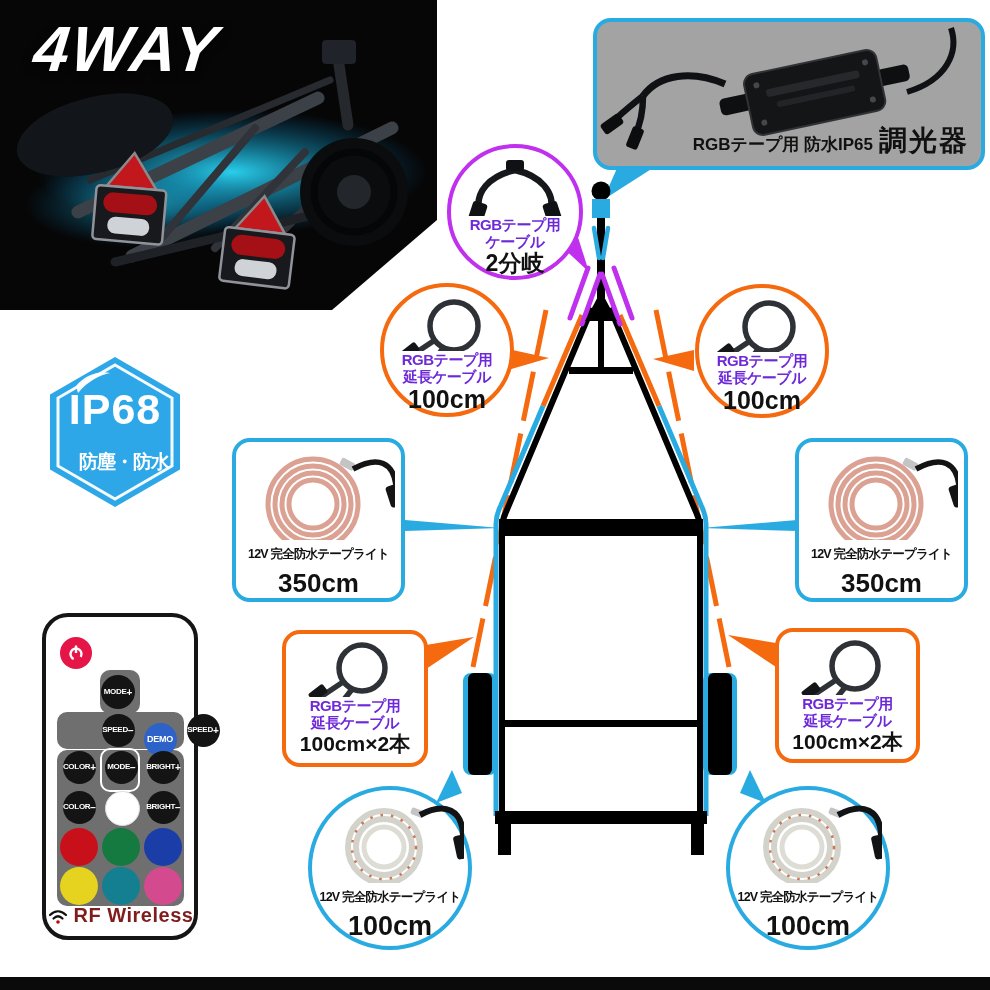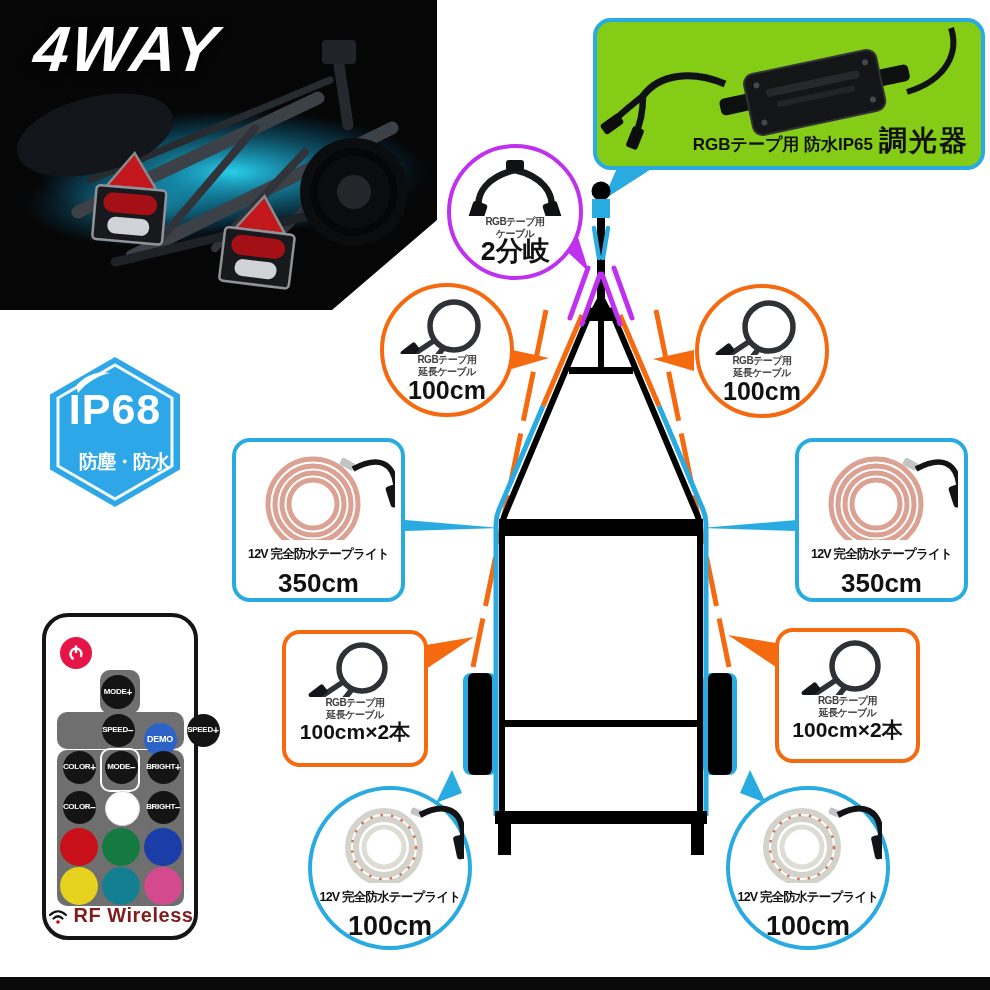--- a/index.html
+++ b/index.html
@@ -17,26 +17,26 @@
   .hero{position:absolute;left:0;top:0;width:440px;height:312px;}
   .hero-title{position:absolute;left:34px;top:12px;color:#fff;font-size:64px;font-weight:900;font-style:italic;letter-spacing:2px;transform:skewX(-6deg);text-shadow:0 3px 8px rgba(0,0,0,.7);}
   .hero-note{position:absolute;left:52px;top:256px;color:#fff;font-size:19px;font-weight:bold;letter-spacing:1px;}
 
   
   .circle-callout{position:absolute;background:#fff;border-radius:50%;box-sizing:border-box;display:flex;flex-direction:column;align-items:center;text-align:center;}
   .box-callout{position:absolute;background:#fff;border-radius:18px;box-sizing:border-box;display:flex;flex-direction:column;align-items:center;text-align:center;}
   .b-cyan{border:4px solid var(--cyan);gap:7px;}
   .b-orange{border:4px solid var(--orange);}
   .b-purple{border:4px solid var(--purple);}
-  .jp-sm{font-size:10px;font-weight:bold;color:#404040;line-height:1.15;letter-spacing:-0.5px;}
+  .jp-sm{font-size:15px;font-weight:bold;color:#6d28d9;line-height:1.15;letter-spacing:-0.5px;}
   .jp-xs{font-size:12.5px;font-weight:bold;color:#111;line-height:1.2;letter-spacing:-0.8px;white-space:nowrap;}
   .big-num{font-weight:bold;color:#111;line-height:1.1;}
 
   
-  .dimmer{position:absolute;left:593px;top:18px;width:392px;height:152px;border:4px solid var(--cyan);border-radius:18px;background:#84cc16;box-sizing:border-box;}
+  .dimmer{position:absolute;left:593px;top:18px;width:392px;height:152px;border:4px solid var(--cyan);border-radius:18px;background:#a3a3a3;box-sizing:border-box;}
   .dimmer-label{position:absolute;right:12px;bottom:6px;white-space:nowrap;}
   .dimmer-label .pre{font-size:17px;font-weight:bold;color:#111;}
   .dimmer-label .main{font-size:28px;font-weight:bold;color:#111;margin-left:6px;letter-spacing:2px;}
 
   
   .ip68{position:absolute;left:50px;top:357px;width:130px;height:150px;display:flex;flex-direction:column;align-items:center;}
   .ip68 .t1{position:absolute;top:28px;width:100%;text-align:center;color:#fff;font-size:43px;font-weight:700;letter-spacing:1px;}
   .ip68 .t2{position:absolute;top:92px;width:100%;text-align:center;color:#fff;font-size:19px;font-weight:bold;letter-spacing:-1px;margin-left:18px;}
 
   
@@ -183,21 +183,21 @@
   <div class="circle-callout b-purple" style="left:447px;top:144px;width:136px;height:136px;padding-top:10px;">
     <svg width="116" height="58">
       <path d="M58,12 C32,18 18,34 22,54" stroke="#16181B" stroke-width="6.5" fill="none"></path>
       <path d="M58,12 C84,18 98,34 94,54" stroke="#16181B" stroke-width="6.5" fill="none"></path>
       <rect x="49" y="2" width="18" height="11" rx="3" fill="#101114"></rect>
       <rect x="13" y="44" width="15" height="22" rx="3" transform="rotate(18 20 55)" fill="#101114"></rect>
       <rect x="88" y="44" width="15" height="22" rx="3" transform="rotate(-18 96 55)" fill="#101114"></rect>
     </svg>
     <div class="jp-sm">RGBテープ用</div>
     <div class="jp-sm">ケーブル</div>
-    <div class="big-num" style="font-size:27px;font-family:Liberation Mono, monospace;">2分岐</div>
+    <div class="big-num" style="font-size:23px;">2分岐</div>
   </div>
 
   <div class="circle-callout b-orange" style="left:380px;top:283px;width:134px;height:134px;padding-top:11px;">
     <svg width="96" height="56">
       <circle cx="55" cy="28" r="24" stroke="#2E3237" stroke-width="5.5" fill="none"></circle>
       <path d="M36,42 C24,50 18,54 12,58" stroke="#2E3237" stroke-width="5.5" fill="none"></path>
       <path d="M46,48 C40,56 36,60 34,64" stroke="#2E3237" stroke-width="5.5" fill="none"></path>
       <rect x="2" y="48" width="18" height="10" rx="2" transform="rotate(-38 11 53)" fill="#131518"></rect>
     </svg>
     <div class="jp-sm">RGBテープ用</div>

